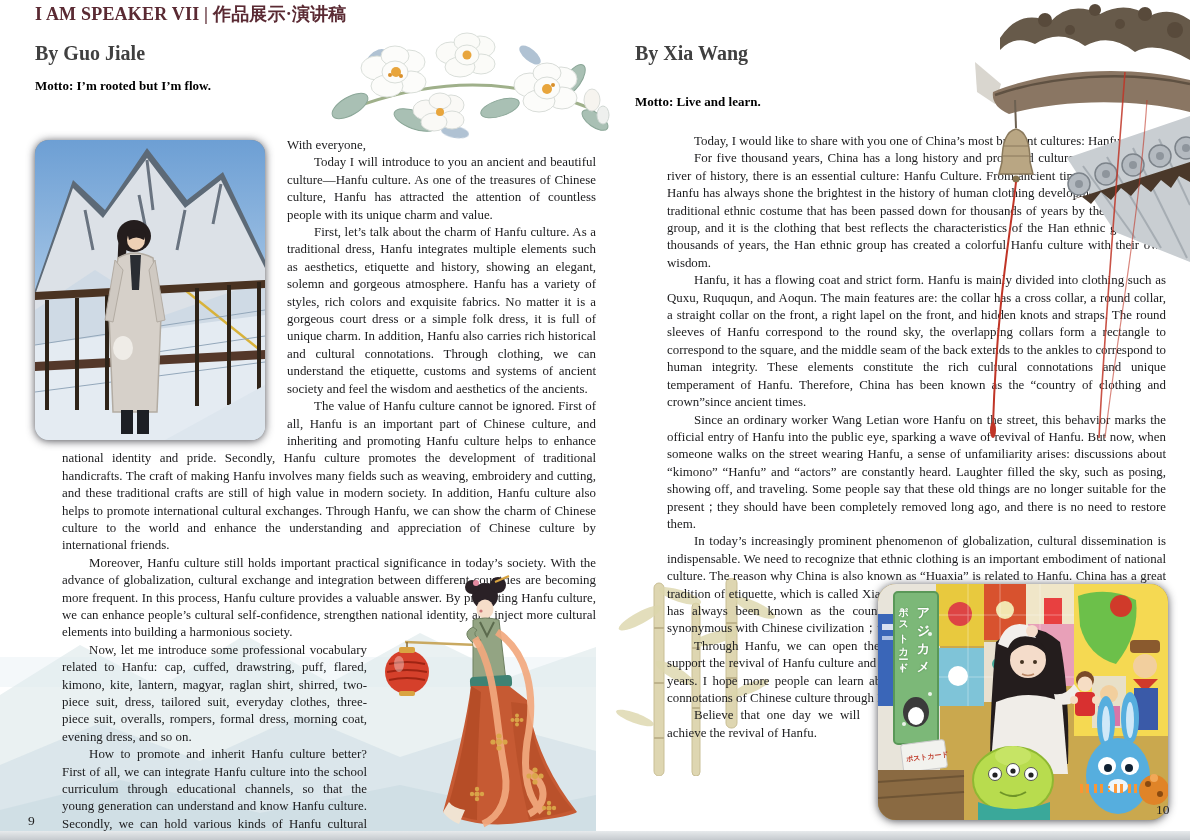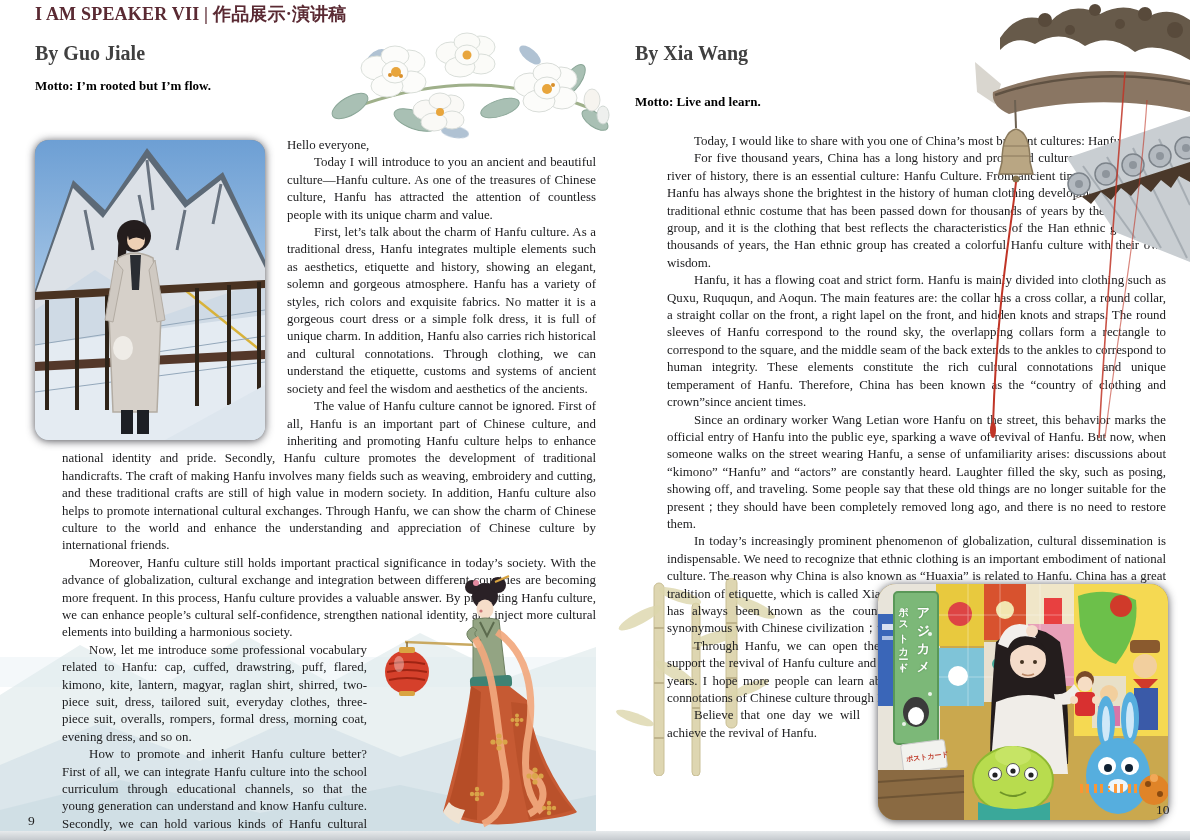--- a/index.html
+++ b/index.html
@@ -233,21 +233,21 @@
             <circle cy="4.5" r="2"></circle>
             <circle cy="-4.5" r="2"></circle>
           </g>
       </g>
     </svg>
   </div>
 
   <div class="article" style="left:30px;top:137px;width:566px;">
     <div class="spacer-photo-left"></div>
     <div>
-        <p class="">Hello everyone,</p>
+        <p class="">With everyone,</p>
         <p class="ind">Today I will introduce to you an ancient and beautiful culture—Hanfu culture. As one of the treasures of Chinese culture, Hanfu has attracted the attention of countless people with its unique charm and value.</p>
         <p class="ind">First, let’s talk about the charm of Hanfu culture. As a traditional dress, Hanfu integrates multiple elements such as aesthetics, etiquette and history, showing an elegant, solemn and gorgeous atmosphere. Hanfu has a variety of styles, rich colors and exquisite fabrics. No matter it is a gorgeous court dress or a simple folk dress, it is full of unique charm. In addition, Hanfu also carries rich historical and cultural connotations. Through clothing, we can understand the etiquette, customs and systems of ancient society and feel the wisdom and aesthetics of the ancients.</p>
         <p class="ind">The value of Hanfu culture cannot be ignored. First of all, Hanfu is an important part of Chinese culture, and inheriting and promoting Hanfu culture helps to enhance national identity and pride. Secondly, Hanfu culture promotes the development of traditional handicrafts. The craft of making Hanfu involves many fields such as weaving, embroidery and cutting, and these traditional crafts are still of high value in modern society. In addition, Hanfu culture also helps to promote international cultural exchanges. Through Hanfu, we can show the charm of Chinese culture to the world and enhance the understanding and appreciation of Chinese culture by international friends.</p>
         <p class="ind">Moreover, Hanfu culture still holds important practical significance in today’s society. With the advance of globalization, cultural exchange and integration between different countries are becoming more frequent. In this process, Hanfu culture provides a valuable answer. By promoting Hanfu culture, we can enhance people’s cultural self-confidence, strengthen national identity, and inject more cultural elements into building a harmonious society.</p>
       </div>
     <div class="spacer-hanfu"></div>
     <div>
         <p class="ind">Now, let me introduce some professional vocabulary related to Hanfu: cap, cuffed, drawstring, puff, flared, kimono, kite, lantern, magyar, raglan shirt, shirred, two-piece suit, dress, tailored suit, everyday clothes, three-piece suit, overalls, rompers, formal dress, morning coat, evening dress, and so on.</p>
         <p class="ind">How to promote and inherit Hanfu culture better? First of all, we can integrate Hanfu culture into the school curriculum through educational channels, so that the young generation can understand and know Hanfu culture. Secondly, we can hold various kinds of Hanfu cultural activities, such as Hanfu shows, Hanfu lectures, handicraft competitions, and so on. So that more people can personally experience the charm of Hanfu culture. In addition, we can also use modern media means, such as network platforms, social media, and so on. To publicize and promote Hanfu culture, so that more people know and love this tradition.</p>
       </div>

